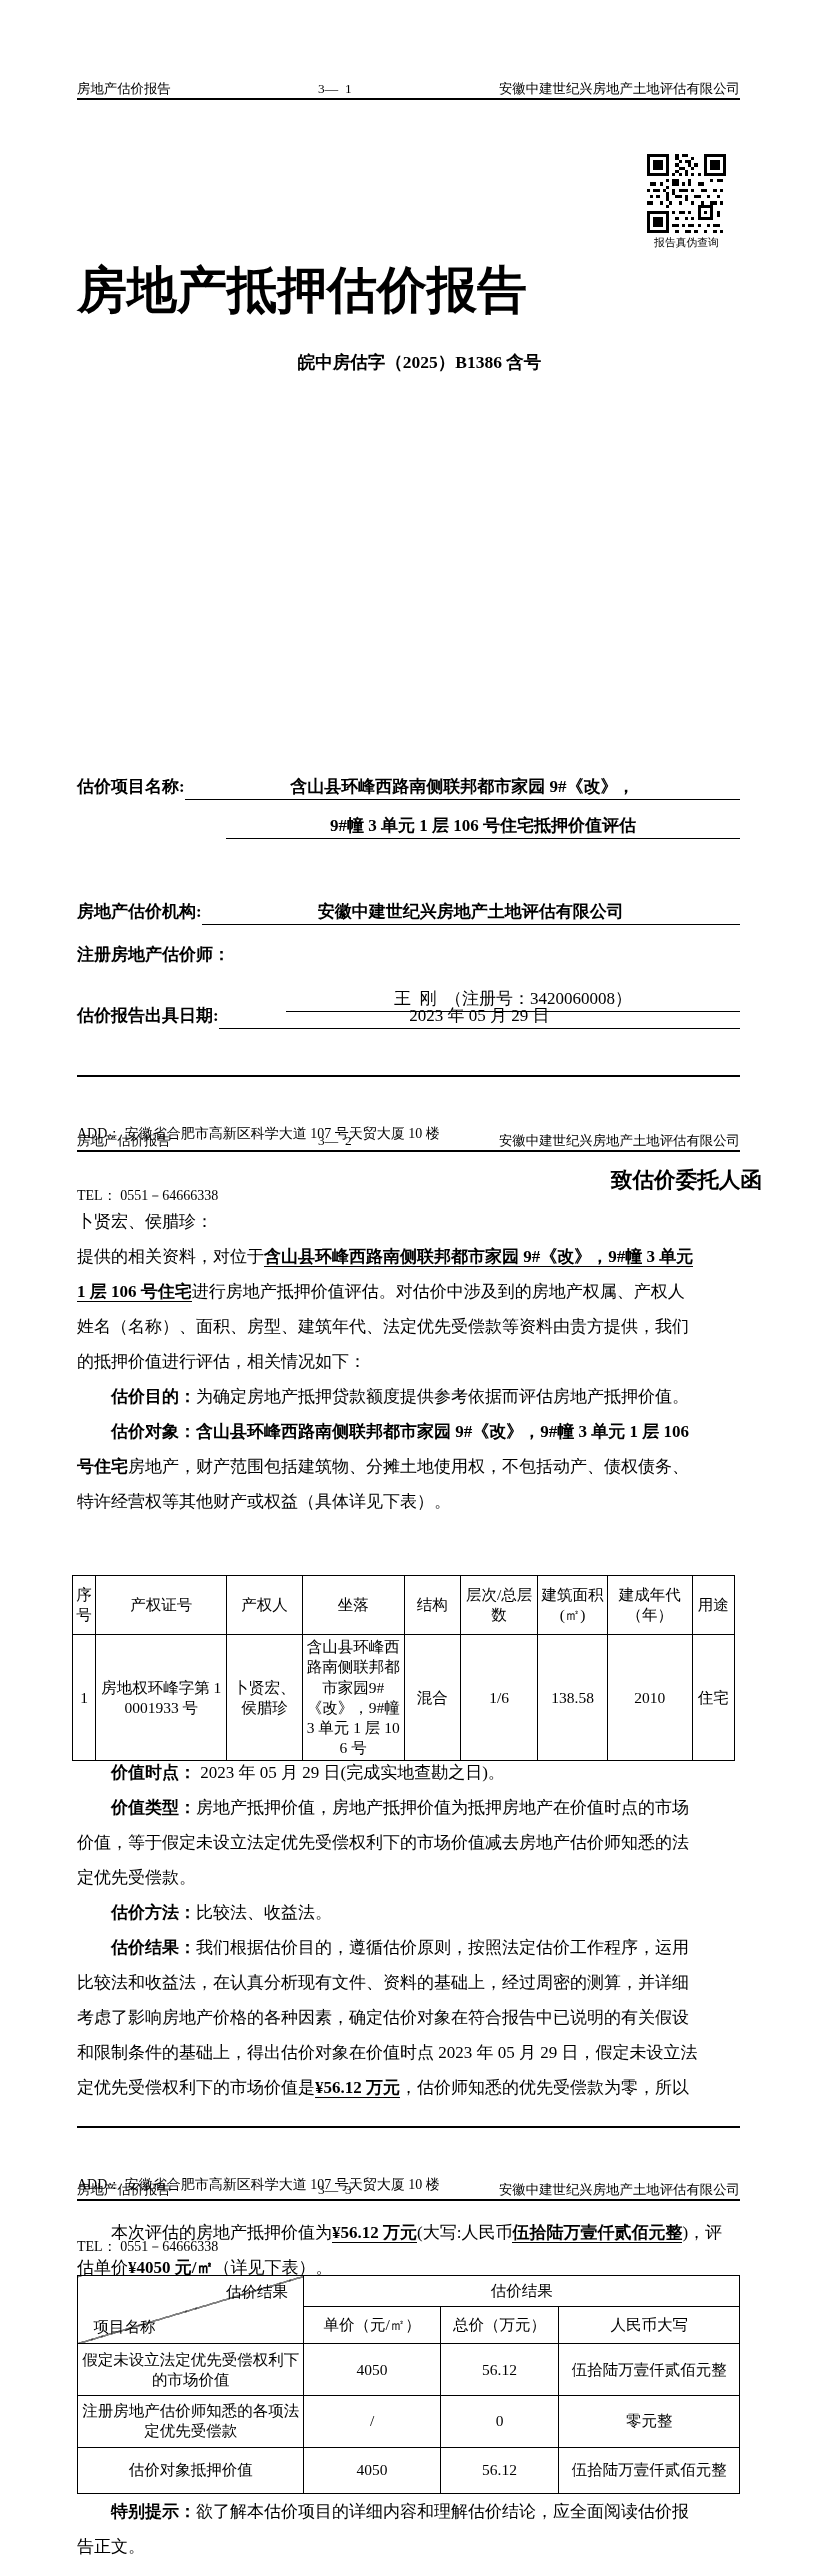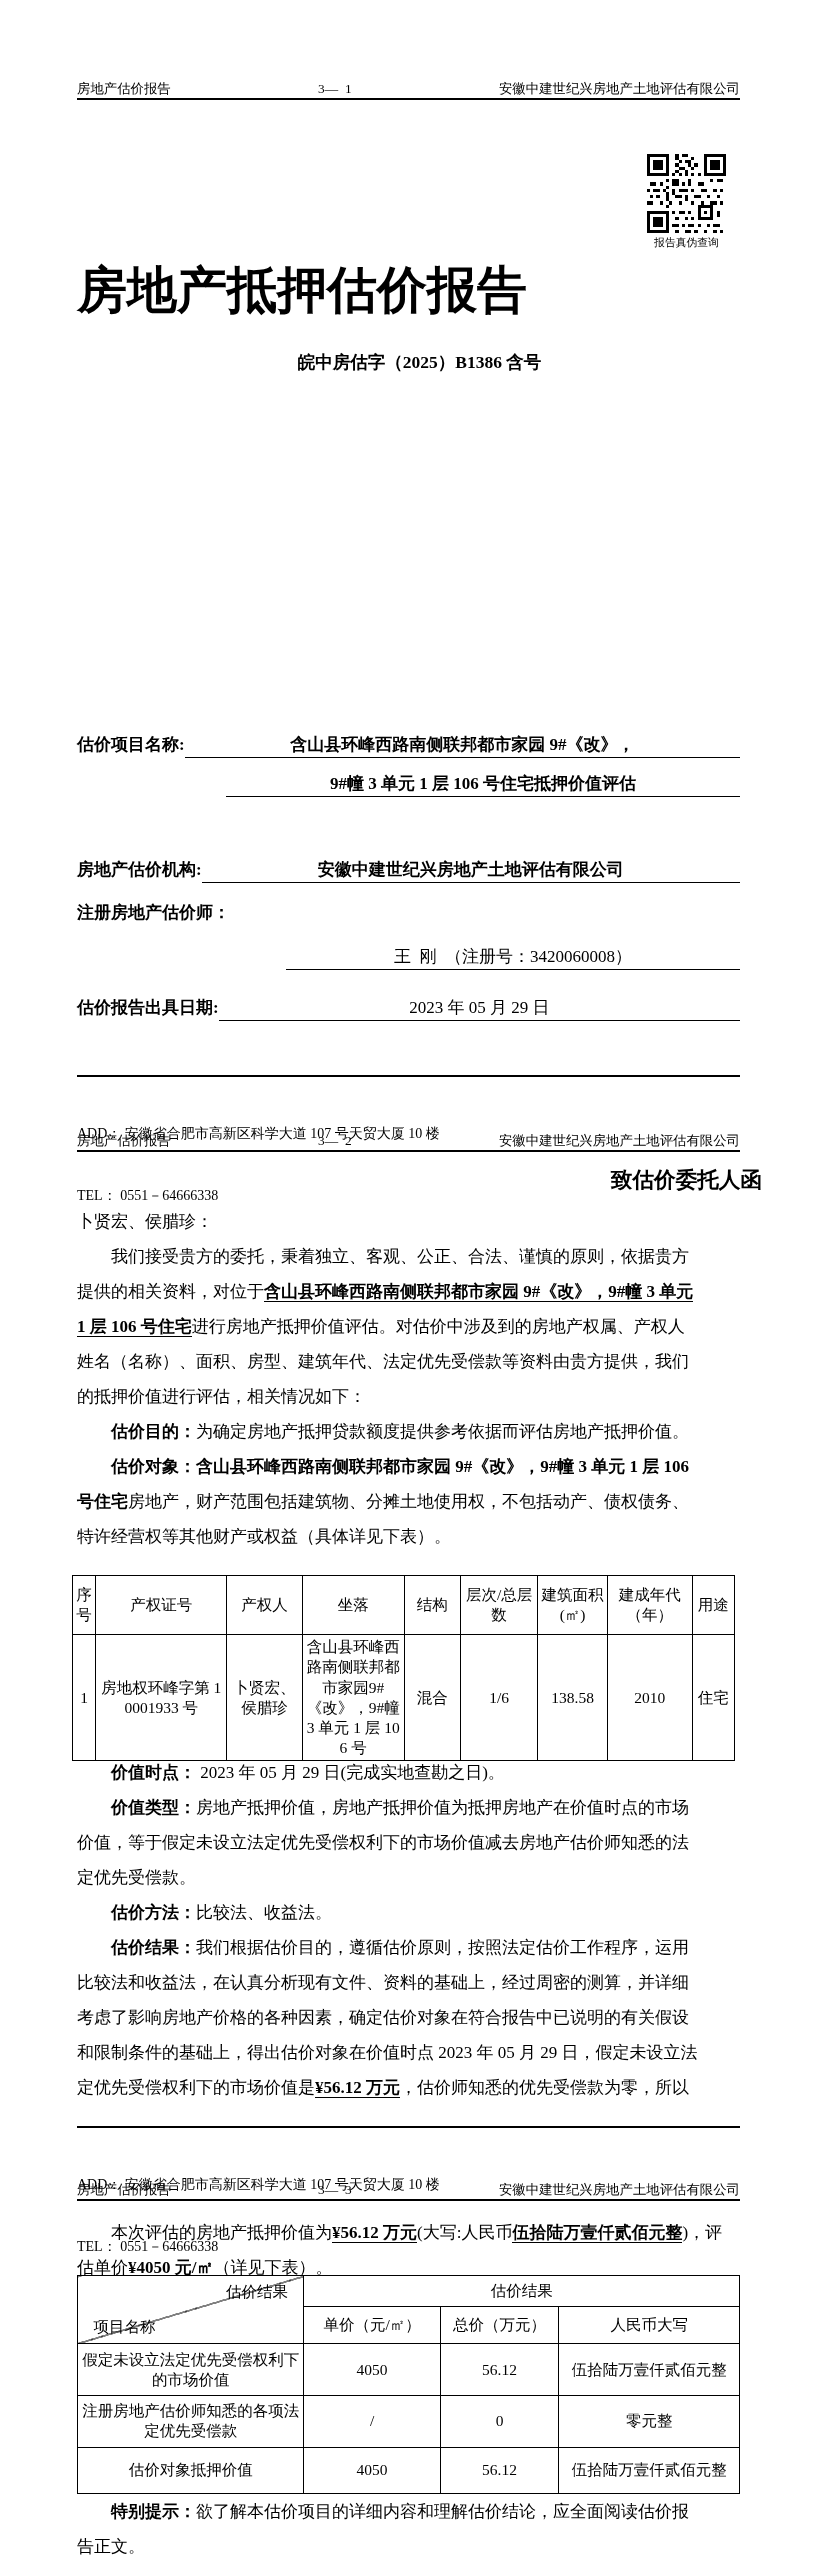--- a/index.html
+++ b/index.html
@@ -11,21 +11,21 @@
   .hline{position:absolute;left:77px;width:663px;height:2.1px;background:#000;}
   .addr{position:absolute;left:77px;font-size:14px;line-height:20.6px;white-space:pre;}
   
   .qr{position:absolute;left:647px;top:154px;width:79px;height:79px;}
   .qrcap{position:absolute;left:644px;top:236px;width:85px;text-align:center;font-size:10.8px;}
   .cover-title{position:absolute;left:77px;top:257px;width:685px;text-align:left;
                font-size:50px;font-weight:bold;white-space:pre;}
   .cover-docno{position:absolute;left:77px;top:350px;width:685px;text-align:center;
                font-size:17.5px;font-weight:bold;white-space:pre;}
   .frow{position:absolute;left:77px;width:663px;display:flex;align-items:baseline;
-        font-size:17px;line-height:24px;}
+        font-size:17px;line-height:24px;margin-top:42px;}
   .flbl{white-space:pre;font-weight:bold;flex:0 0 auto;}
   .fsp{flex:0 0 auto;}
   .uval{flex:1 1 auto;border-bottom:1.5px solid #000;text-align:center;white-space:pre;font-weight:bold;}
   .uval.normal{font-weight:normal;}
   
   .ptitle{position:absolute;left:77px;top:1165px;width:685px;text-align:right;
           font-size:21.6px;font-weight:bold;}
   .tblock{position:absolute;left:77px;width:663px;font-size:17px;line-height:35px;}
   .tblock p{margin:0;white-space:pre-wrap;}
   .tblock .ind{text-indent:34px;}
@@ -173,21 +173,21 @@
     <span class="flbl">房地产估价机构:</span>
     <span class="uval">安徽中建世纪兴房地产土地评估有限公司</span>
   </div>
   <div class="frow" style="top:901px">
     <span class="flbl">注册房地产估价师：</span>
   </div>
   <div class="frow" style="top:945px">
     <span class="fsp" style="width:209px"></span>
     <span class="uval normal">王  刚  （注册号：3420060008）</span>
   </div>
-  <div class="frow" style="top:996px">
+  <div class="frow" style="top:962px">
     <span class="flbl">估价报告出具日期:</span>
     <span class="uval normal">2023 年 05 月 29 日</span>
   </div>
 
   <div class="hline" style="top:1075px"></div>
   <div class="addr" style="top:1083px">
     <div>ADD： 安徽省合肥市高新区科学大道 107 号天贸大厦 10 楼</div>
     <div>TEL： 0551－64666338</div>
   </div>
 
@@ -195,21 +195,20 @@
     <span>房地产估价报告</span>
     <span>3—  2</span>
     <span>安徽中建世纪兴房地产土地评估有限公司</span>
   </div>
   <div class="hline" style="top:1150px"></div>
 
   <div class="ptitle">致估价委托人函</div>
 
   <div class="tblock" style="top:1204px">
     <p><span>卜贤宏、侯腊珍：</span></p>
-    <p class="ind"><span>我们接受贵方的委托，秉着独立、客观、公正、合法、谨慎的原则，依据贵方</span></p>
     <p><span>提供的相关资料，对位于</span><span class="bu">含山县环峰西路南侧联邦都市家园 9#《改》，9#幢 3 单元</span></p>
     <p><span class="bu">1 层 106 号住宅</span><span>进行房地产抵押价值评估。对估价中涉及到的房地产权属、产权人</span></p>
     <p><span>姓名（名称）、面积、房型、建筑年代、法定优先受偿款等资料由贵方提供，我们</span></p>
     <p><span>的抵押价值进行评估，相关情况如下：</span></p>
     <p class="ind"><span class="b">估价目的：</span><span>为确定房地产抵押贷款额度提供参考依据而评估房地产抵押价值。</span></p>
     <p class="ind"><span class="b">估价对象：</span><span class="b">含山县环峰西路南侧联邦都市家园 9#《改》，9#幢 3 单元 1 层 106</span></p>
     <p><span class="b">号住宅</span><span>房地产，财产范围包括建筑物、分摊土地使用权，不包括动产、债权债务、</span></p>
     <p><span>特许经营权等其他财产或权益（具体详见下表）。</span></p>
   </div>
 

